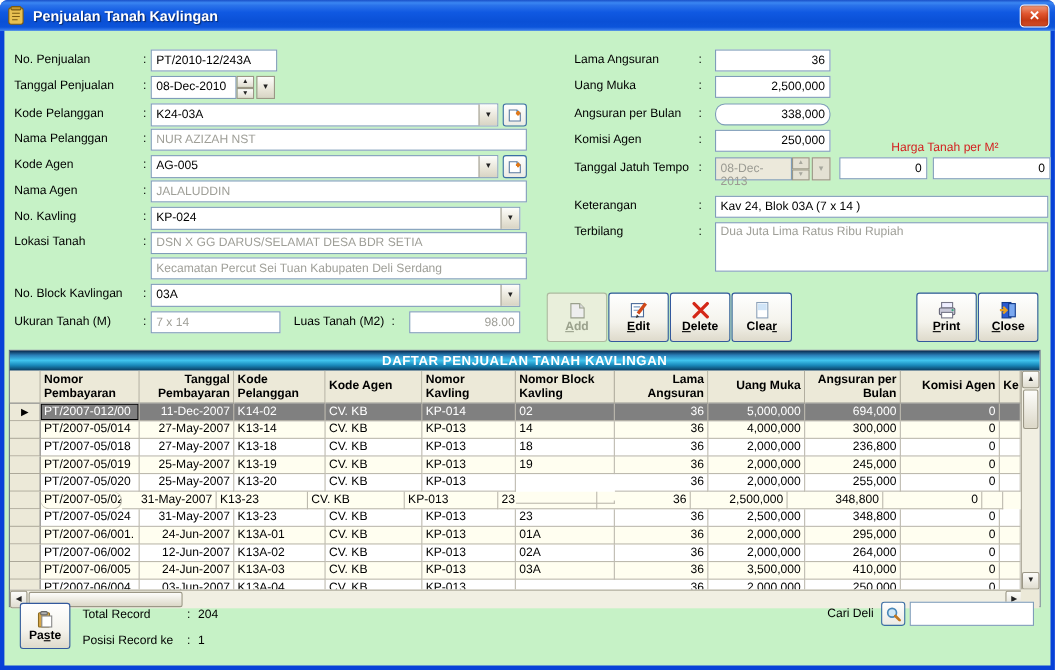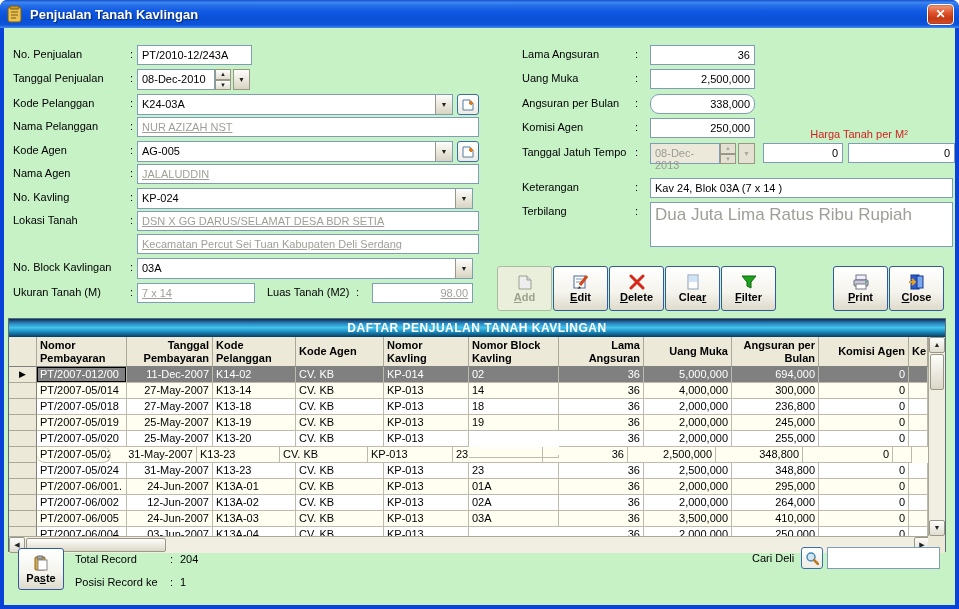--- a/index.html
+++ b/index.html
@@ -17,22 +17,22 @@
     cursor:pointer; line-height:17px; text-align:center; box-shadow:inset 0 0 2px #7a1a00; }
   .client { position:absolute; top:28px; left:4px; right:4px; bottom:4px; background:#c6f2c6; }
 
   .lbl { position:absolute; font-size:11px; color:#000; white-space:nowrap; }
   .colon { position:absolute; font-size:11px; color:#000; }
   .red-lbl { position:absolute; font-size:11px; color:#d42020; text-align:center; }
 
   .tb { position:absolute; height:20px; border:1px solid #7F9DB9; background:#fff;
         font-family:"Liberation Sans", sans-serif; font-size:11px; padding:2px 4px; color:#000; }
   .tb.num { text-align:right; }
-  .tb.dis { color:#9f9f98;text-decoration:underline; }
-  .box { position:absolute; border:1px solid #7F9DB9; background:#fff; font-size:17px;
+  .tb.dis { color:#9f9f98; }
+  .box { position:absolute; border:1px solid #7F9DB9; background:#fff; font-size:11px;
          padding:2px 4px; color:#000; overflow:hidden; }
   .box.dis { color:#9f9f98; }
 
   .combo { position:absolute; height:21px; border:1px solid #7F9DB9; background:#fff; display:flex; }
   .combo .ctext { flex:1; font-size:11px; padding:3px 4px; color:#000; white-space:nowrap; overflow:hidden; }
   .cbtn { width:17px; height:100%; background:linear-gradient(180deg,#fdfdfb,#e8e5d8 60%,#d8d4c4);
           border-left:1px solid #9b9786; font-size:7px; color:#222; display:flex; align-items:center;
           justify-content:center; cursor:pointer; }
   .datec { position:absolute; height:21px; display:flex; }
   .datec .dtext { border:1px solid #7F9DB9; background:#fff; font-size:11px; padding:3px 4px; width:78px; }
@@ -255,26 +255,20 @@
         </svg>
       <span><span></span><span class="u">D</span><span>elete</span></span>
     </button>
     <button class="xpbtn" style="left:661px;top:238px">
       <svg width="18" height="16" viewBox="0 0 18 16">
           <rect x="4" y="1" width="10" height="14" fill="#fff" stroke="#8aa0b8"></rect>
           <rect x="5" y="2" width="8" height="6" fill="#cfe4f7"></rect>
         </svg>
       <span><span>Clea</span><span class="u">r</span><span></span></span>
     </button>
-    <button class="xpbtn" style="left:717px;top:238px">
-      <svg width="18" height="16" viewBox="0 0 18 16">
-          <path d="M2 2 h14 l-5 6 v6 l-4 -2 v-4 z" fill="#1fa01f" stroke="#0a6a0a"></path>
-        </svg>
-      <span><span></span><span class="u">F</span><span>ilter</span></span>
-    </button>
     <button class="xpbtn" style="left:829px;top:238px">
       <svg width="18" height="16" viewBox="0 0 18 16">
           <rect x="4" y="1" width="10" height="5" fill="#eef" stroke="#778"></rect>
           <rect x="2" y="6" width="14" height="6" rx="1" fill="#c8c8d8" stroke="#667"></rect>
           <rect x="4" y="10" width="10" height="5" fill="#fff" stroke="#778"></rect>
           <circle cx="14" cy="8" r="1" fill="#3a7"></circle>
         </svg>
       <span><span></span><span class="u">P</span><span>rint</span></span>
     </button>
     <button class="xpbtn" style="left:885px;top:238px">

